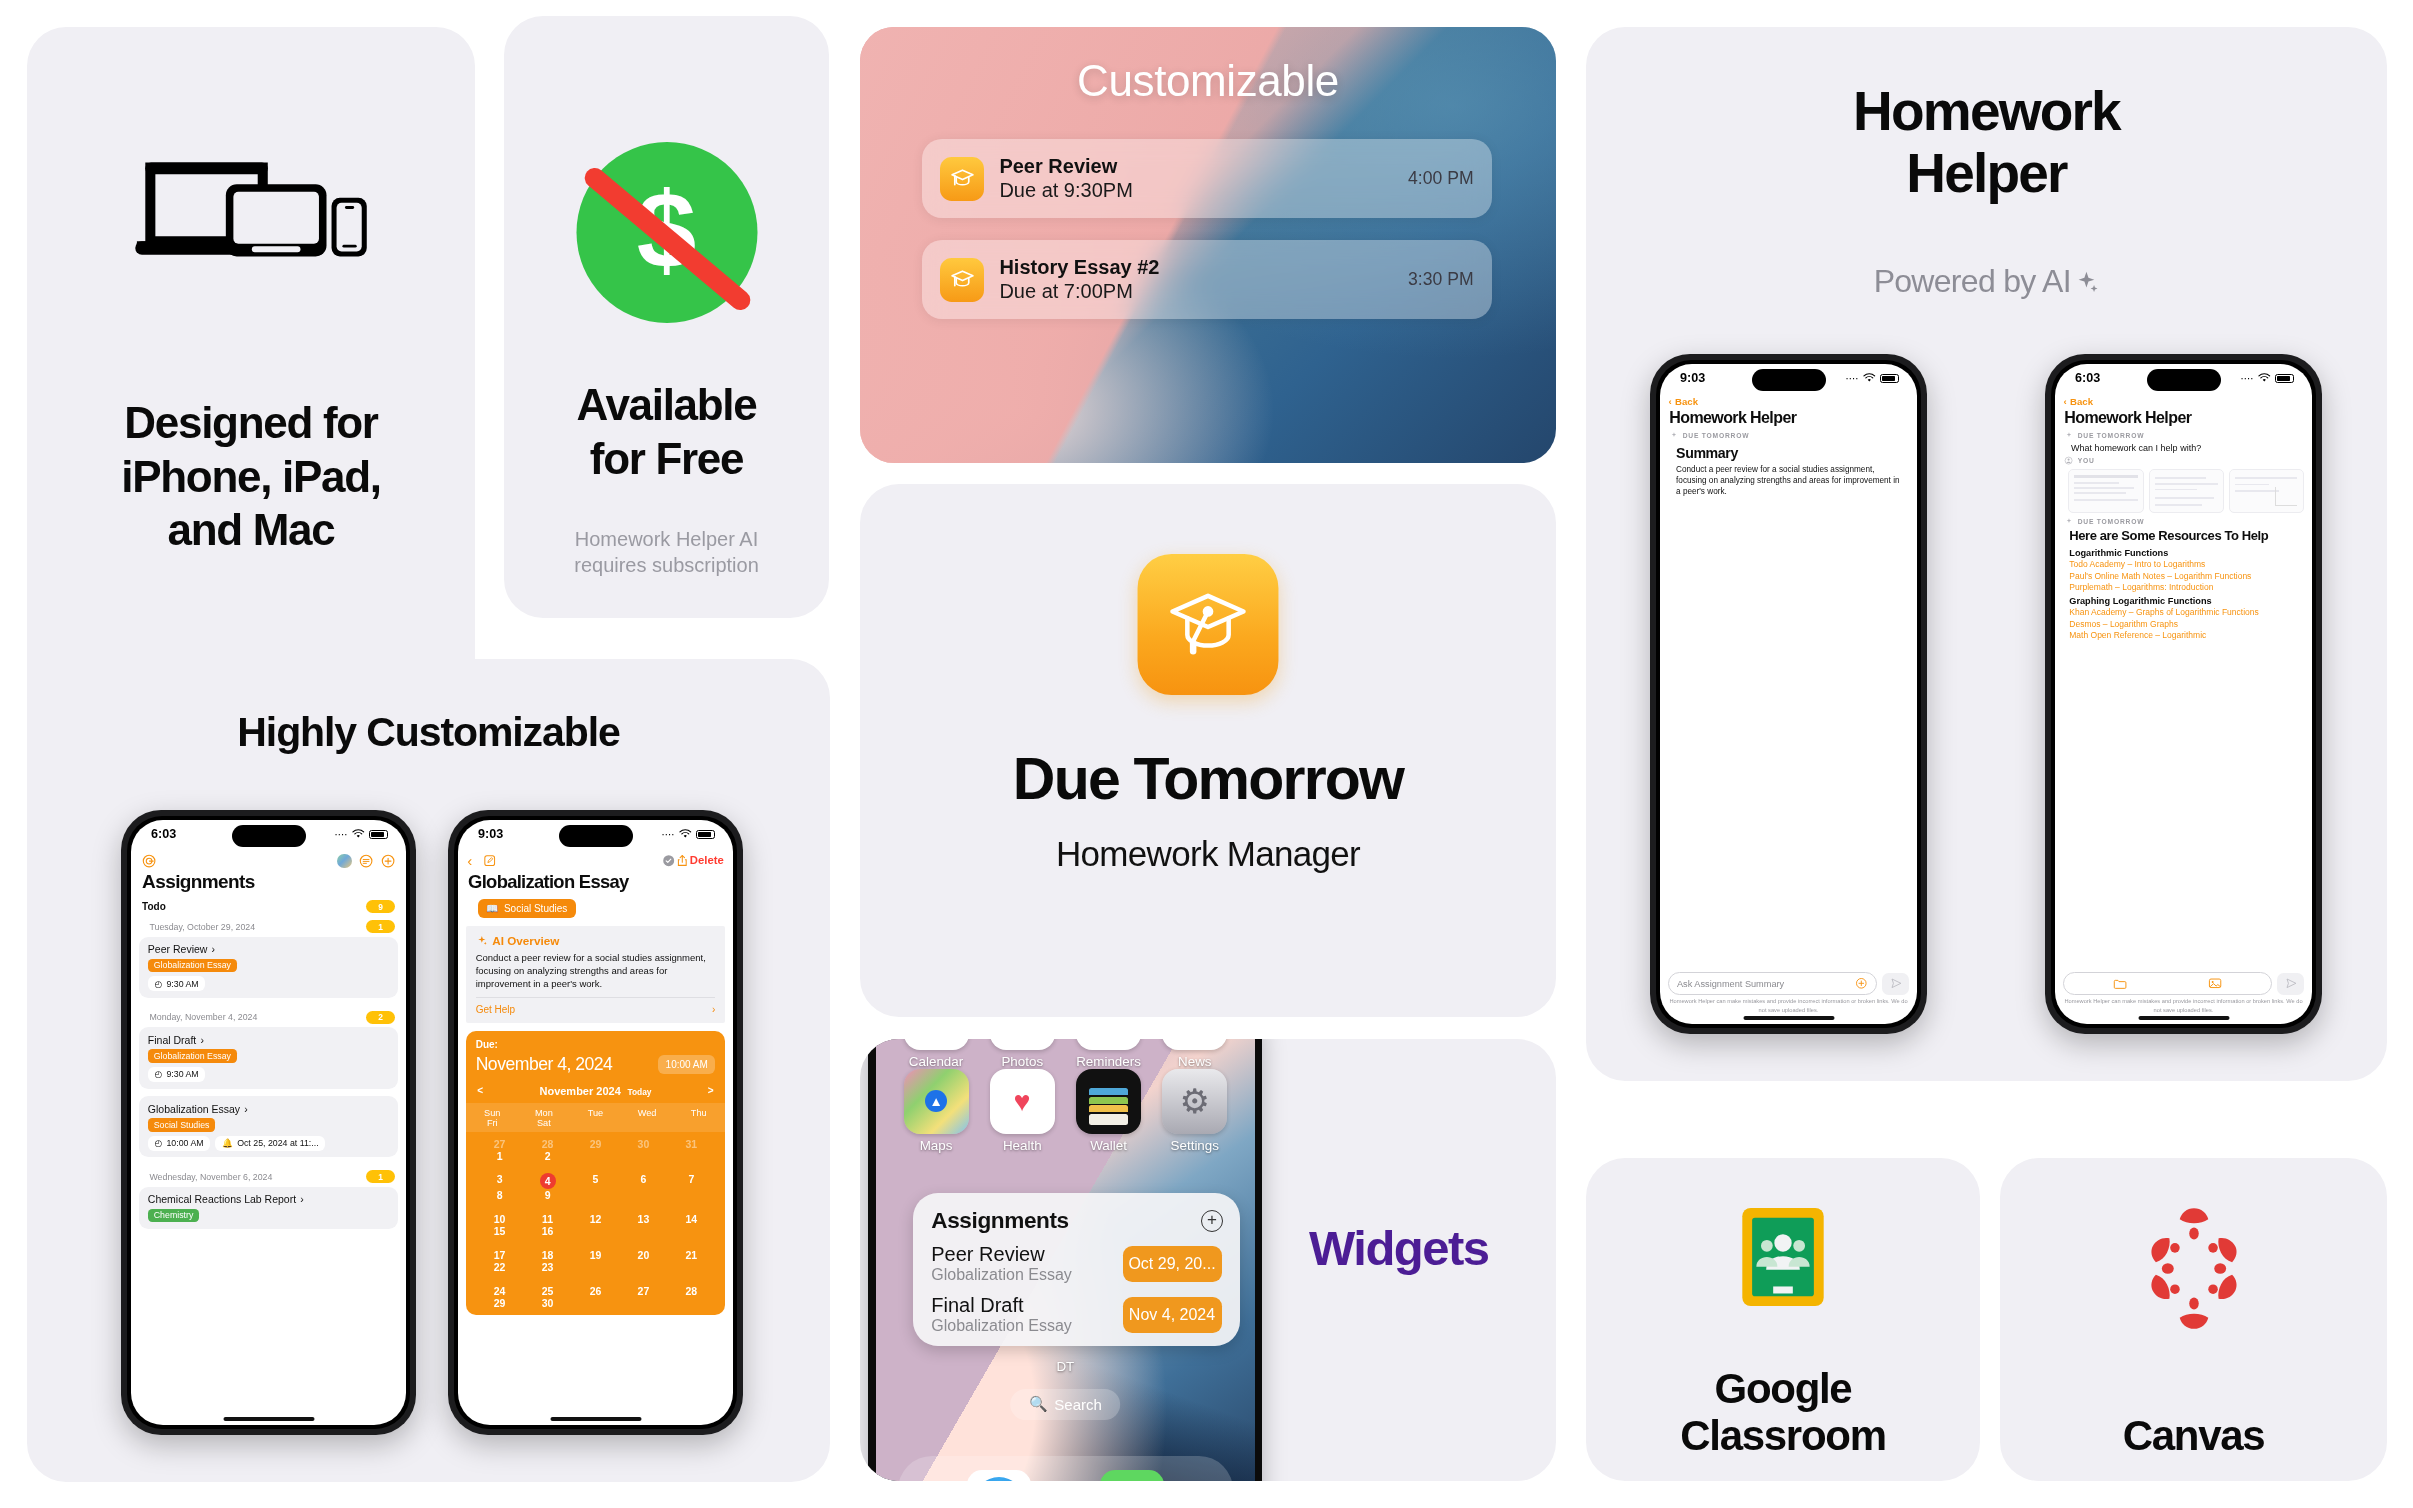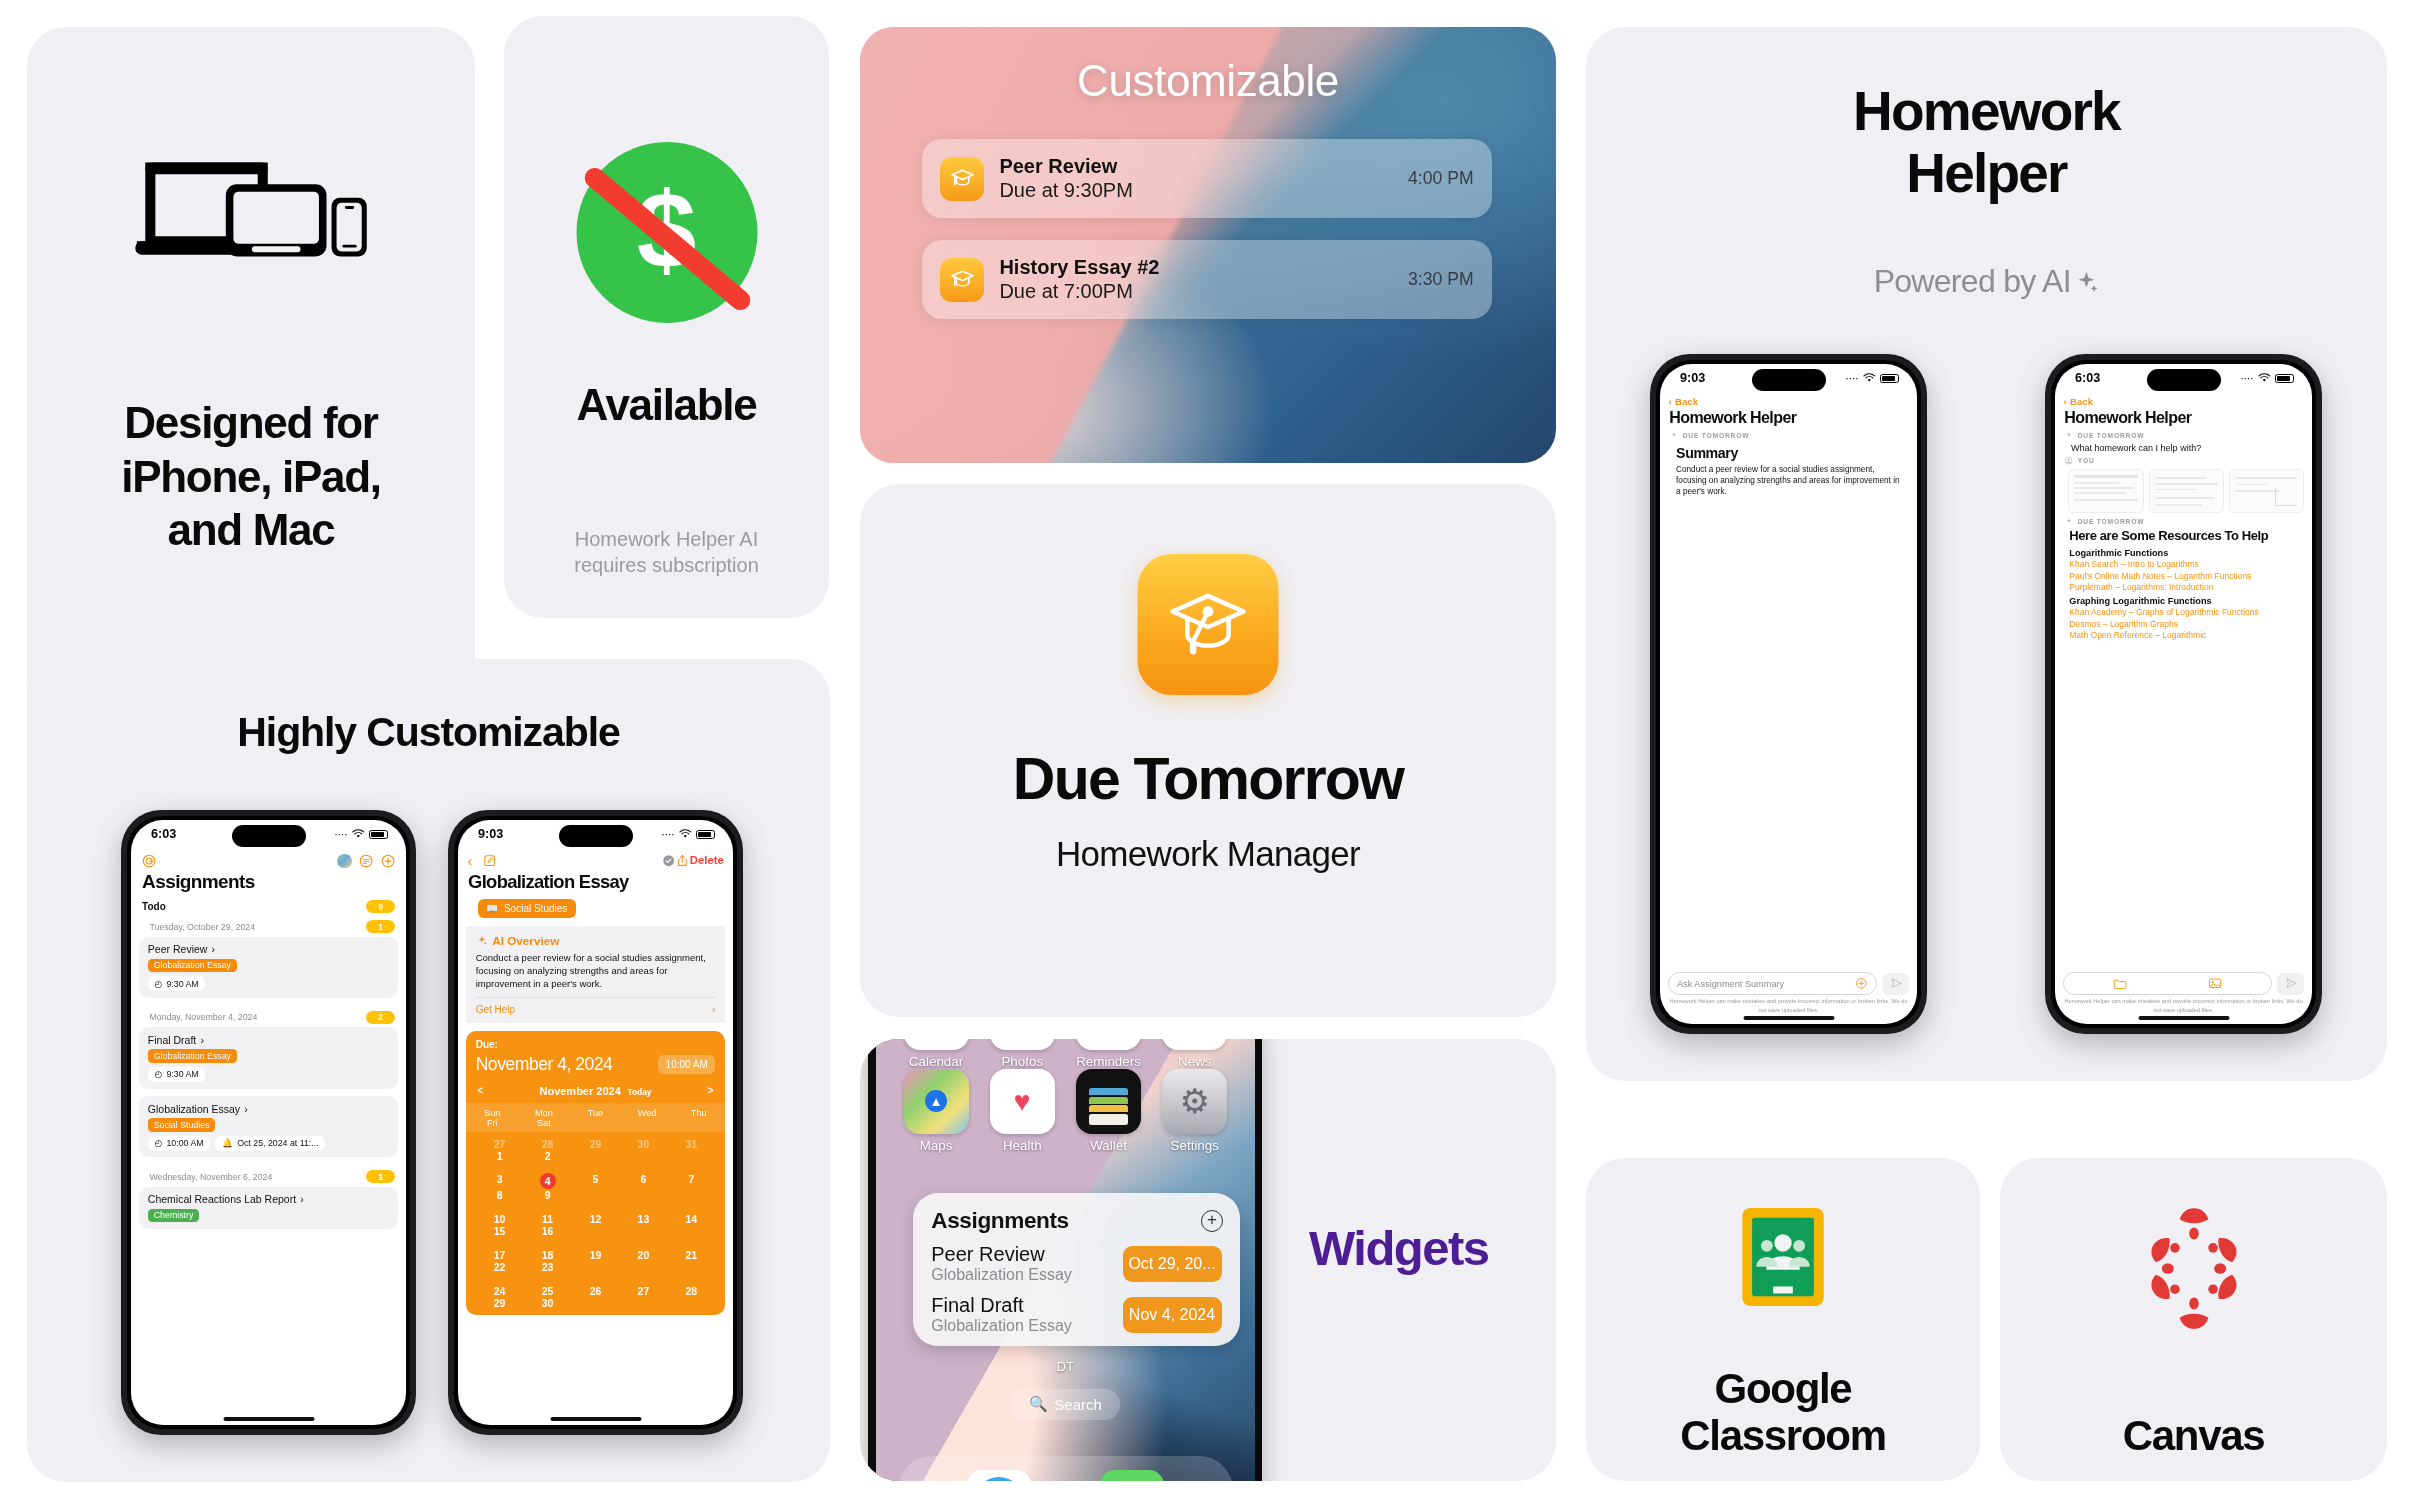--- a/index.html
+++ b/index.html
@@ -245,20 +245,21 @@
   </div>
 
   <div class="card" id="card-free">
     <div class="money-wrap">
       <div class="money-circle"></div>
       <div class="money-dollar">$</div>
       <div class="slash"></div>
     </div>
     <div class="c2-title">
       <div>Available</div>
+      <div>for Free</div>
     </div>
     <div class="c2-sub">
       <div>Homework Helper AI</div>
       <div>requires subscription</div>
     </div>
   </div>
 
   <div class="card" id="card-notif">
     <div class="notif-title">Customizable</div>
 
@@ -790,21 +791,21 @@
           </div>
           <div class="hh-meta">
             <svg width="9.2" height="9.2" viewBox="0 0 24 24">
               <path d="M13 3l1.6 4.6L19 9.2l-4.4 1.6L13 15.4l-1.6-4.6L7 9.2l4.4-1.6z" fill="#b5b5bb"></path>
             </svg>
             <span>DUE TOMORROW</span>
           </div>
           <div class="hh-big">Here are Some Resources To Help</div>
 
           <div class="hh-sub">Logarithmic Functions</div>
-          <div class="hh-link">Khan Search – Intro to Logarithms</div>
+          <div class="hh-link">Todo Academy – Intro to Logarithms</div>
           <div class="hh-link">Paul's Online Math Notes – Logarithm Functions</div>
           <div class="hh-link">Purplemath – Logarithms: Introduction</div>
           <div class="hh-sub">Graphing Logarithmic Functions</div>
           <div class="hh-link">Khan Academy – Graphs of Logarithmic Functions</div>
           <div class="hh-link">Desmos – Logarithm Graphs</div>
           <div class="hh-link">Math Open Reference – Logarithmic</div>
 
           <div class="hh-inputbar">
             <div class="hh-field" style="justify-content:space-around;">
               <svg width="14.2" height="11.7" viewBox="0 0 22 18">

